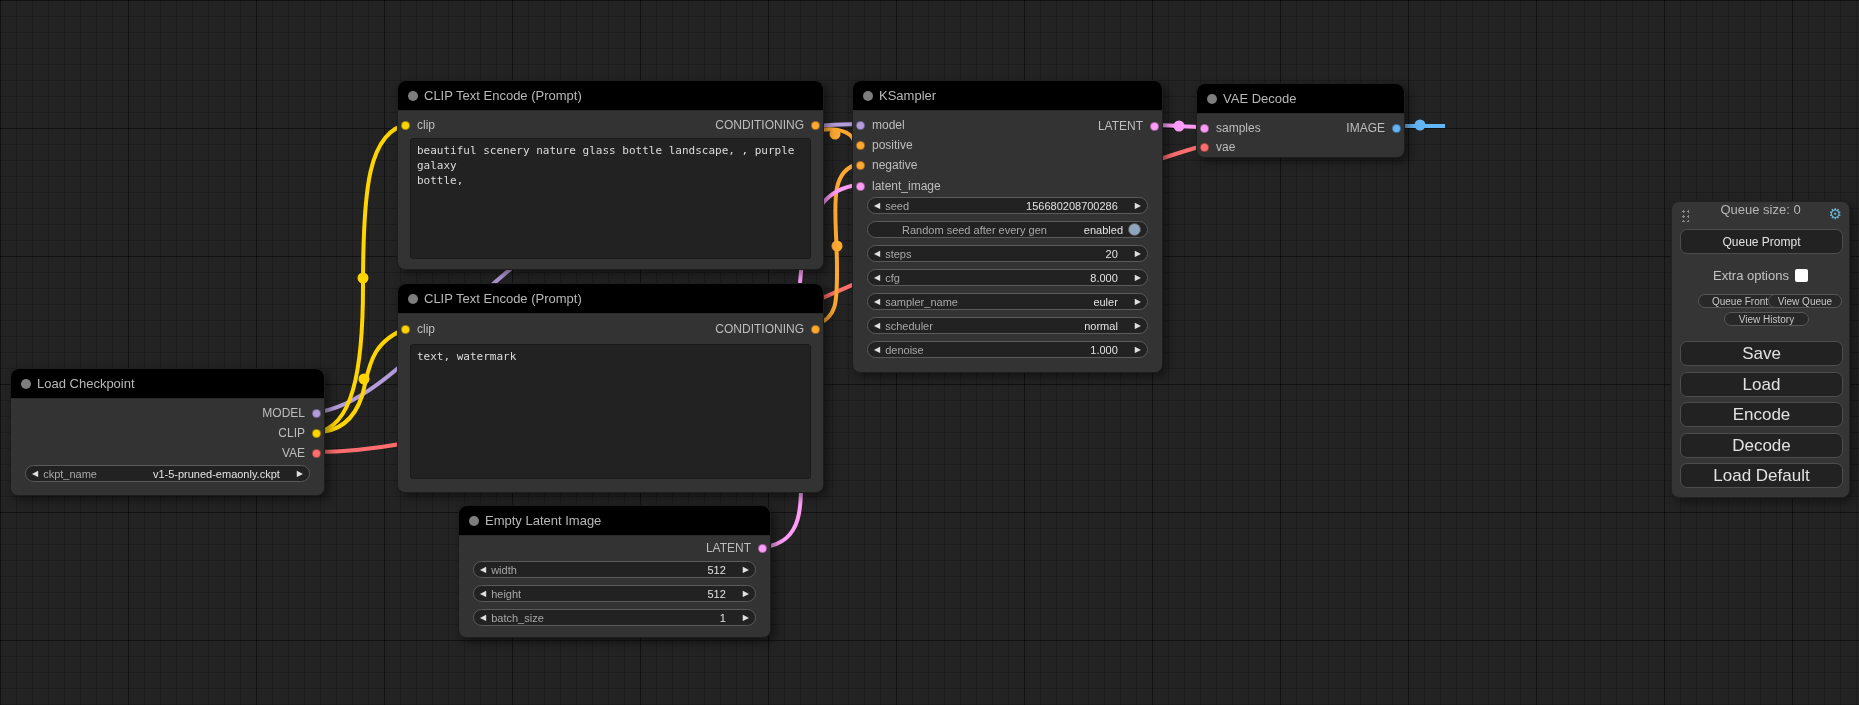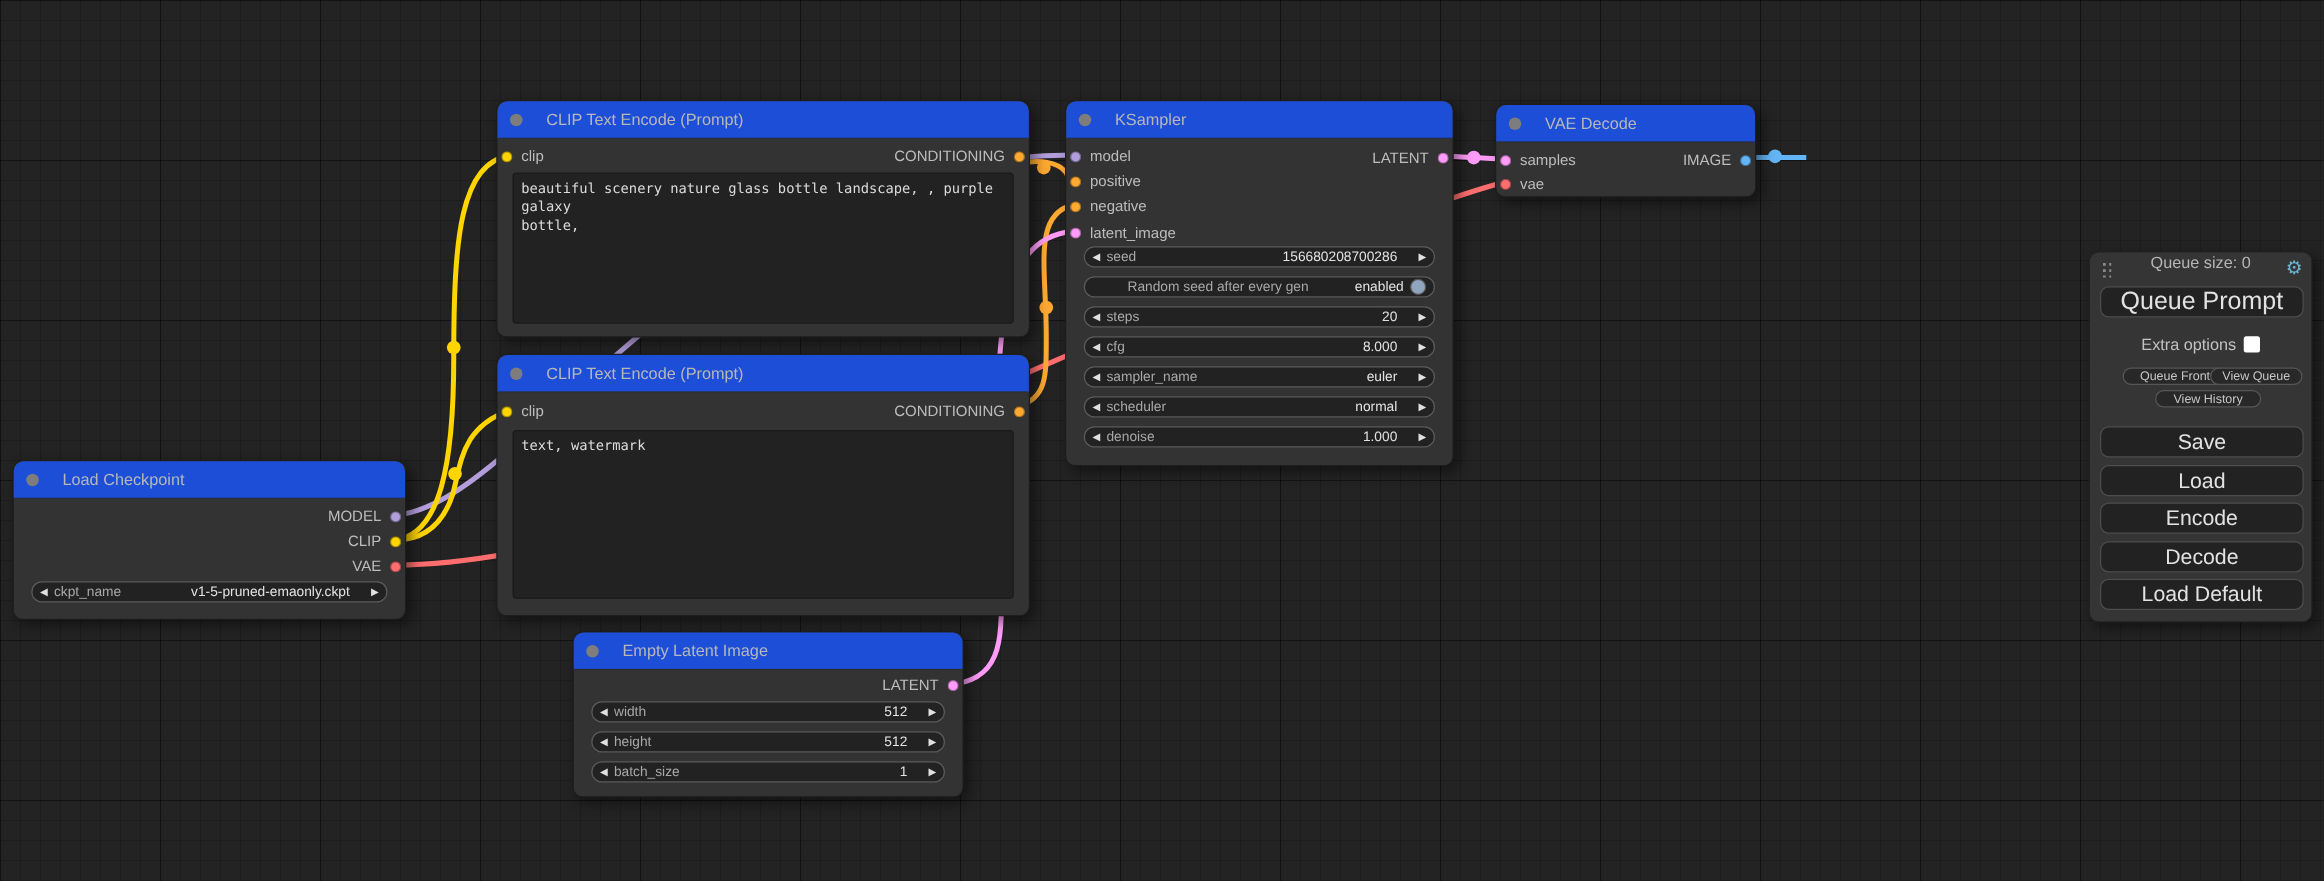--- a/index.html
+++ b/index.html
@@ -15,23 +15,23 @@
       linear-gradient(90deg, rgba(0,0,0,.16) 0 1px, transparent 1px);
     background-size:128px 128px,128px 128px,16px 16px,16px 16px;
   }
   #wires { position:absolute; left:0; top:0; z-index:1; }
   .node {
     position:absolute; z-index:2; background:#333333;
     border:1px solid #1d1d1d; border-radius:8px;
     box-shadow:4px 4px 10px rgba(0,0,0,.45);
   }
   .ntitle {
-    height:30px; background:#1d4ed8; border-bottom:1px solid #2a2a2a;
+    height:30px; background:#000000; border-bottom:1px solid #2a2a2a;
     border-radius:8px 8px 0 0; display:flex; align-items:center;
-    color:#b8b8b8; font-size:13px; padding-left:10px; gap:19px;
+    color:#b8b8b8; font-size:13px; padding-left:10px; gap:6px;
   }
   .tdot { width:10px; height:10px; border-radius:50%; background:#7d7d7d; flex:0 0 auto; }
   .port { position:absolute; display:flex; align-items:center; gap:7px; height:14px; font-size:12px; color:#bdbdbd; }
   .port.in  { left:3px; }
   .port.out { right:3px; flex-direction:row-reverse; }
   .dot { width:9px; height:9px; border-radius:50%; flex:0 0 auto; border:1px solid rgba(0,0,0,.35); }
   .c-model{background:#b39ddb} .c-clip{background:#ffd500} .c-vae{background:#ff6e6e}
   .c-cond{background:#ffa931} .c-latent{background:#ff9cf9} .c-image{background:#64b5f6}
   .widget {
     position:absolute; left:14px; right:14px; height:17px;
@@ -61,21 +61,21 @@
     background-image:radial-gradient(#8a8a8a 1px, transparent 1.3px);
     background-size:5px 5px;
   }
   .gear { position:absolute; right:7px; top:3px; font-size:15px; color:#6db3d4; cursor:pointer; }
   .qbtn {
     position:absolute; left:8px; width:163px; background:#222222;
     border:1px solid #4d4d4d; border-radius:7px; color:#e2e2e2;
     display:flex; align-items:center; justify-content:center; cursor:pointer;
   }
   .qbtn.big { height:25px; font-size:17px; }
-  .qbtn.prompt { height:25px; font-size:20px; top:27px; }
+  .qbtn.prompt { height:25px; font-size:12px; top:27px; }
   .qsmall {
     position:absolute; height:14px; background:#282828; border:1px solid #565656;
     border-radius:8px; color:#c6c6c6; font-size:10px;
     display:flex; align-items:center; justify-content:center; cursor:pointer;
   }
   .extra { position:absolute; top:66px; left:0; width:100%; display:flex; align-items:center; justify-content:center; gap:6px; font-size:13px; color:#c2c2c2; }
   .checkbox { width:13px; height:13px; background:#ffffff; border-radius:2px; }
 </style>
 </head>
 <body>

